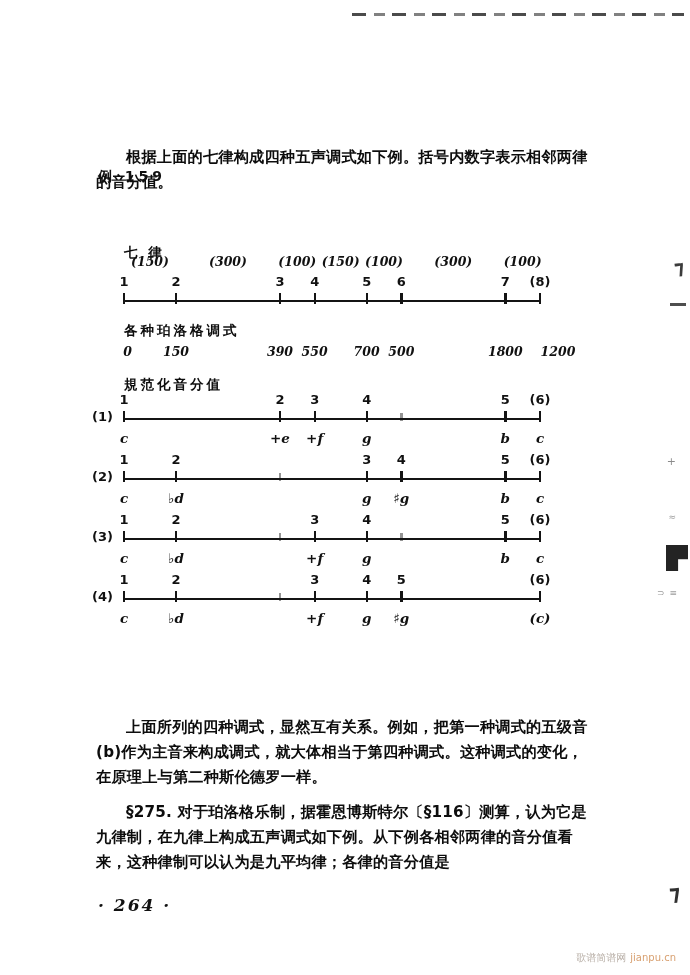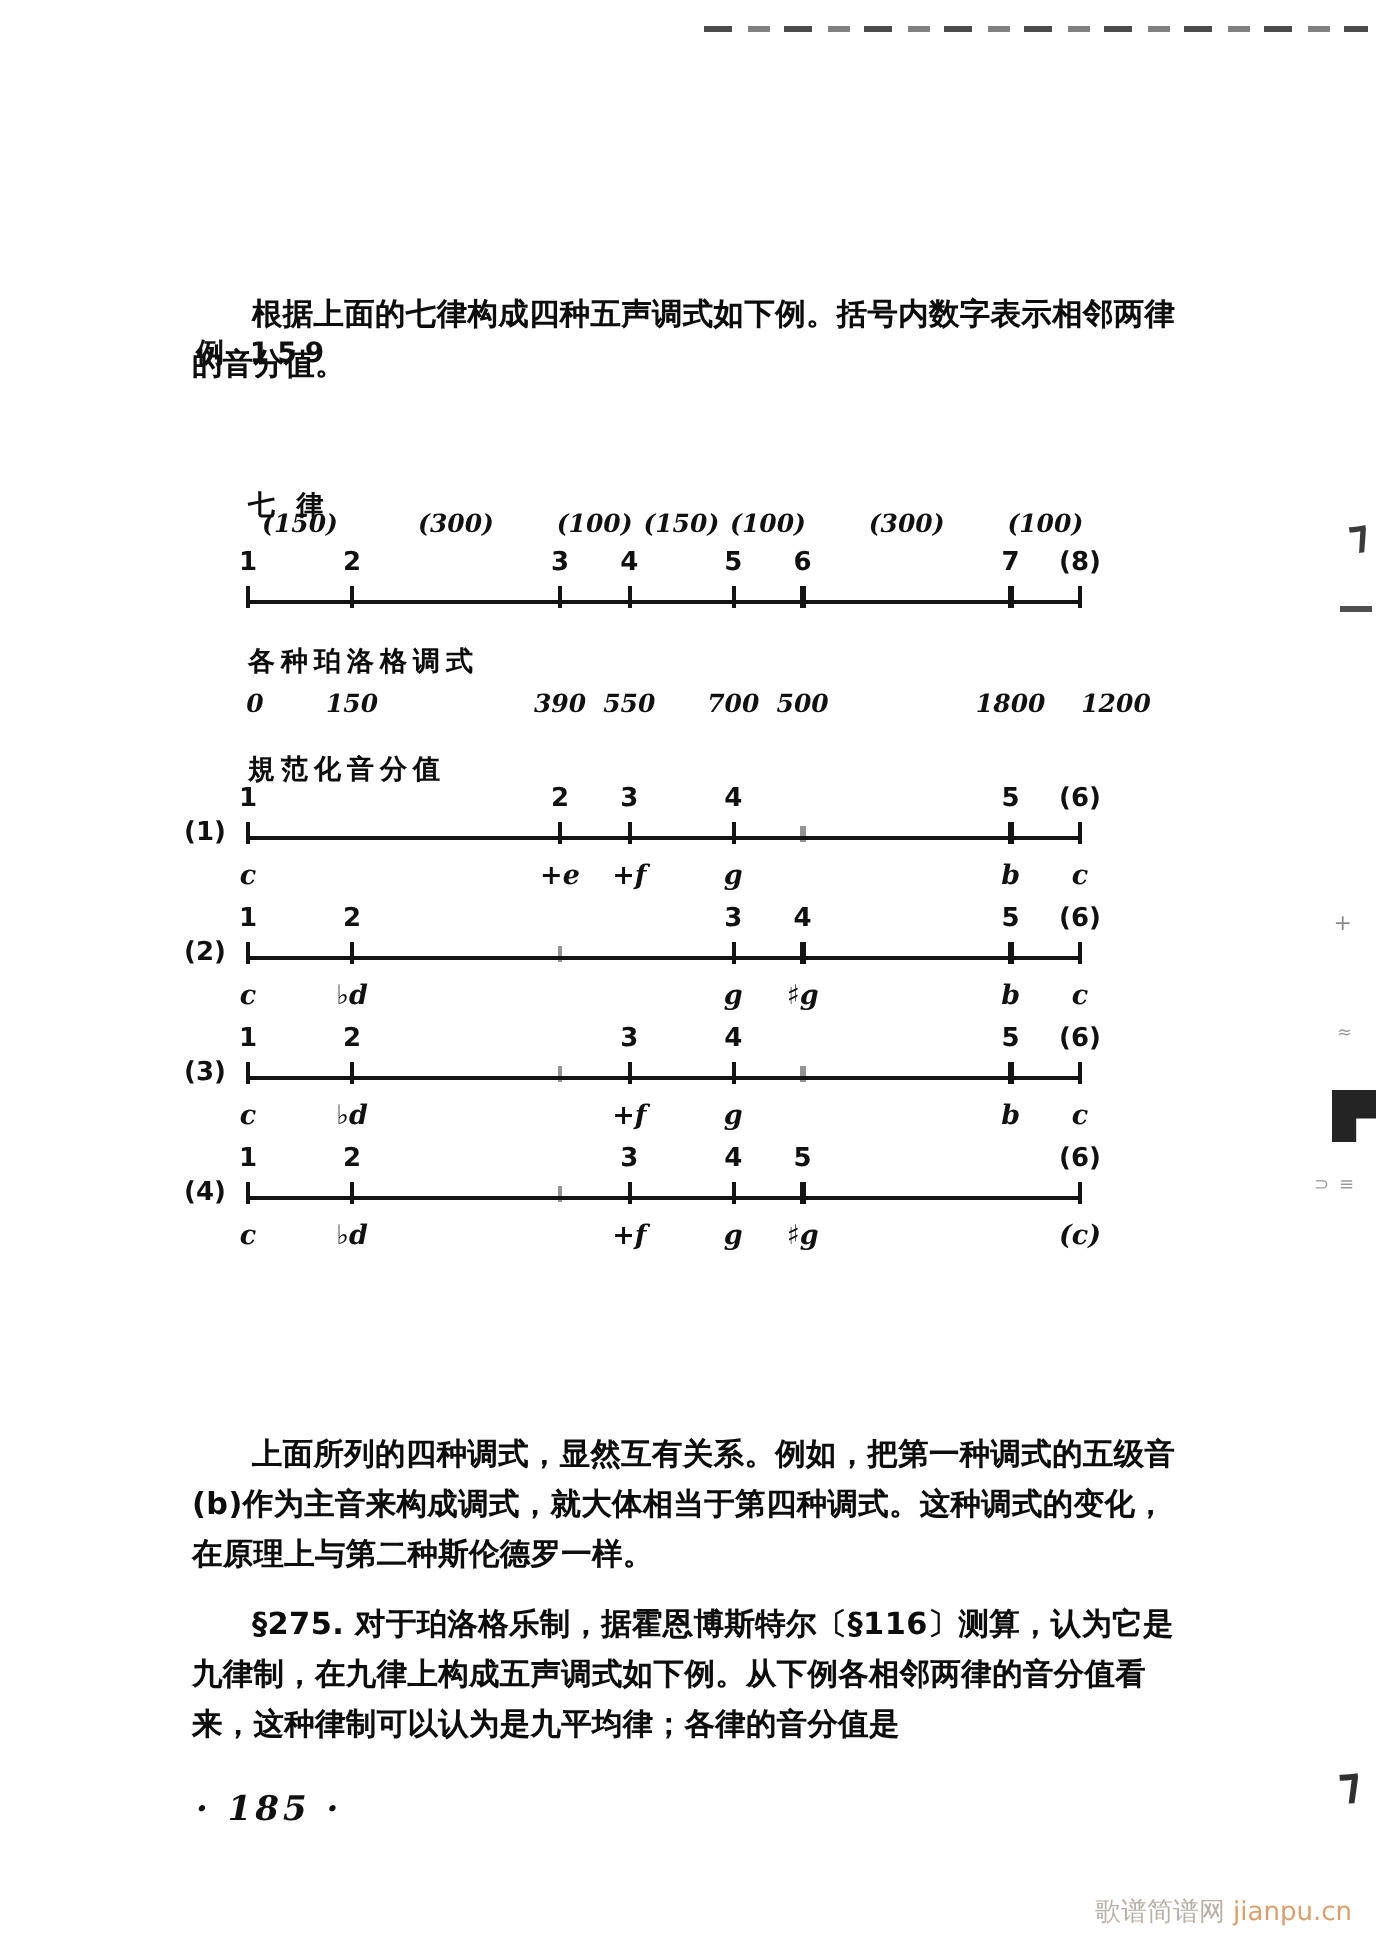--- a/index.html
+++ b/index.html
@@ -129,21 +129,21 @@
     font-family: "DejaVu Serif", serif;
     font-weight: 700;
     font-style: italic;
     font-size: 17px;
     letter-spacing: 2px;
     color: #111;
   }
   #watermark {
     position: absolute;
     right: 14px; bottom: 10px;
-    font-size: 13px;
+    font-size: 10px;
     font-family: "DejaVu Sans", sans-serif;
     color: #b9b0a8;
     white-space: nowrap;
   }
   #watermark .wm-url { color: #d8a070; margin-left: 4px; }
 </style>
 </head>
 <body>
 
 <div class="scan-top-line"></div>
@@ -295,17 +295,17 @@
 </div>
 
 <div class="para" id="closing-para-1">
   <span class="indent"></span><span>上面所列的四种调式，显然互有关系。例如，把第一种调式的五级音(b)作为主音来构成调式，就大体相当于第四种调式。这种调式的变化，在原理上与第二种斯伦德罗一样。</span>
 </div>
 
 <div class="para" id="closing-para-2">
   <span class="indent"></span><span>§275.  对于珀洛格乐制，据霍恩博斯特尔〔§116〕测算，认为它是九律制，在九律上构成五声调式如下例。从下例各相邻两律的音分值看来，这种律制可以认为是九平均律；各律的音分值是</span>
 </div>
 
-<div id="page-number">· 185 ·</div>
+<div id="page-number">· 264 ·</div>
 
 <div id="watermark">
   <span>歌谱简谱网</span><span class="wm-url">jianpu.cn</span>
 </div>
 
 </body></html>

